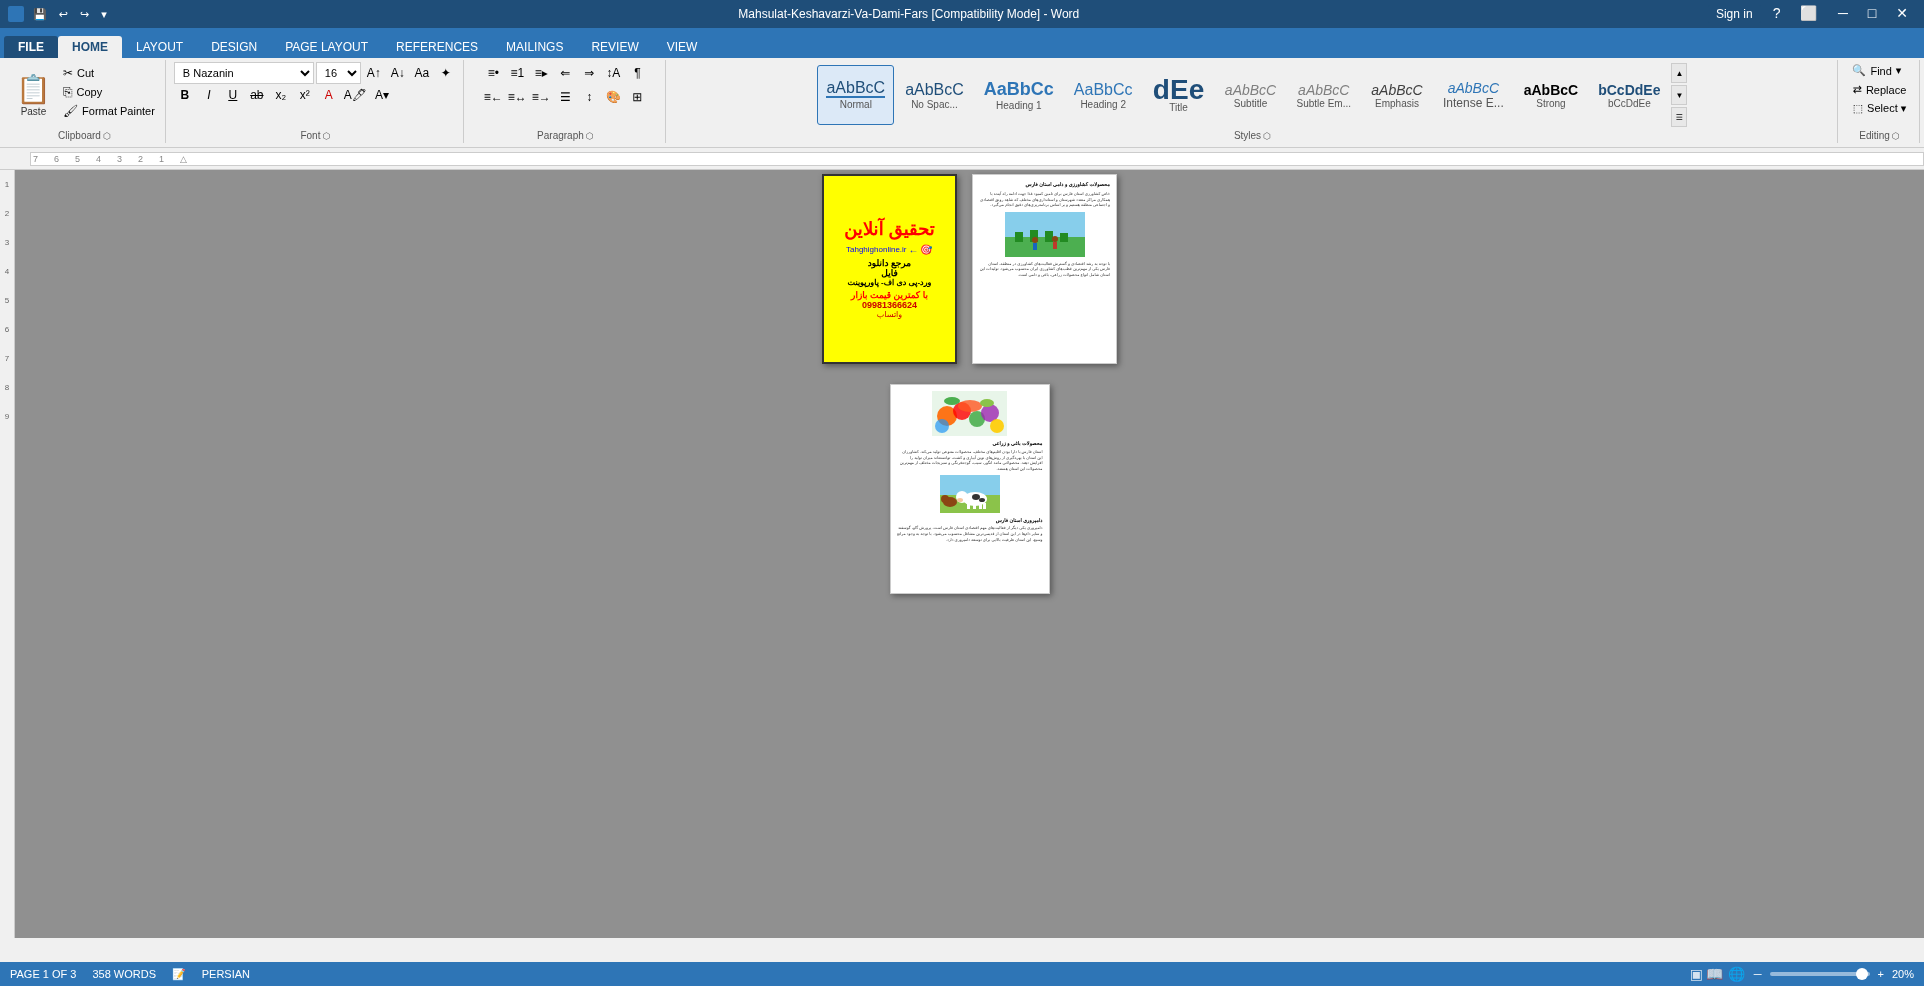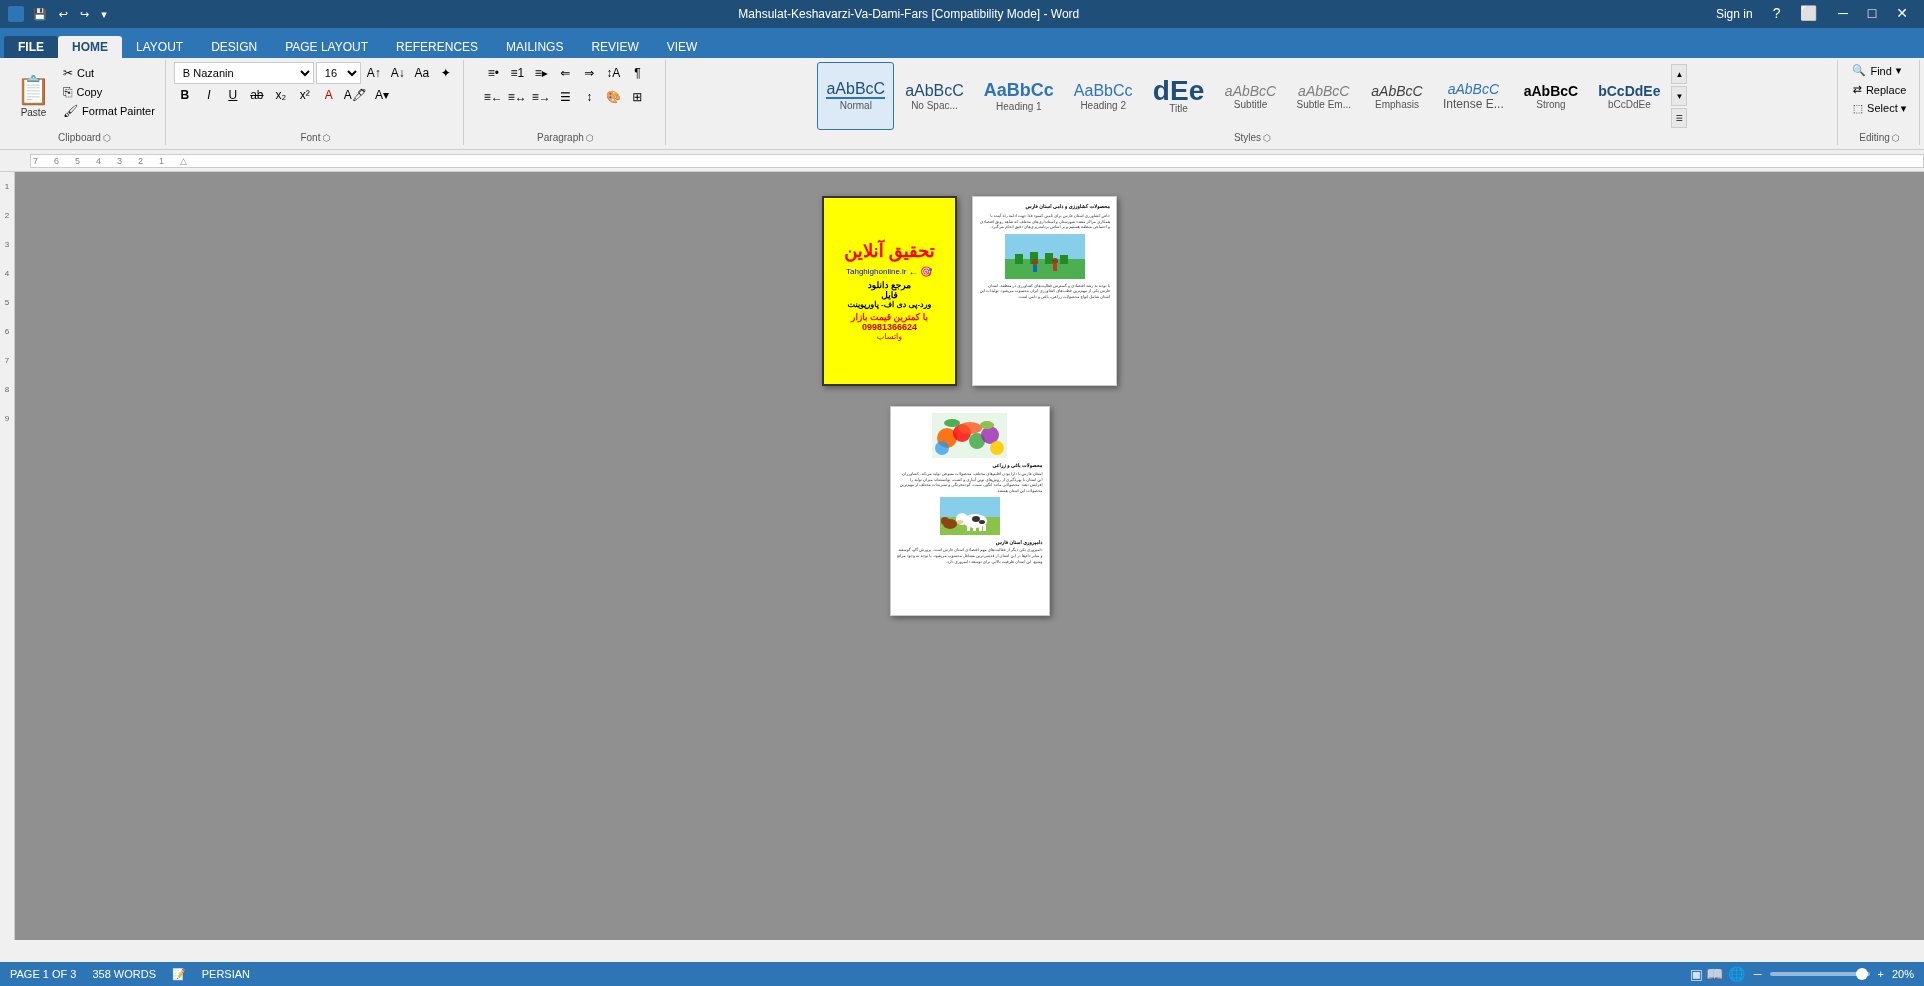--- a/index.html
+++ b/index.html
@@ -183,21 +183,21 @@
     .style-item {
       display: flex;
       flex-direction: column;
       align-items: center;
       justify-content: center;
       padding: 2px 8px;
       border: 1px solid transparent;
       border-radius: 3px;
       cursor: pointer;
       min-width: 70px;
-      height: 68px;
+      height: 60px;
     }
     .style-item.active { border-color: #2e75b6; background: #dce9f7; }
 
     
     .editing-group .ribbon-group-content {
       flex-direction: column;
       gap: 2px;
     }
     .editing-btn {
       display: flex;
@@ -256,21 +256,21 @@
     }
 
     
     .document-canvas {
       flex: 1;
       background: #909090;
       overflow: auto;
       display: flex;
       flex-direction: column;
       align-items: center;
-      padding: 24px;
+      padding: 4px;
       gap: 20px;
     }
 
     
     .pages-row {
       display: flex;
       gap: 15px;
       align-items: flex-start;
     }
 

